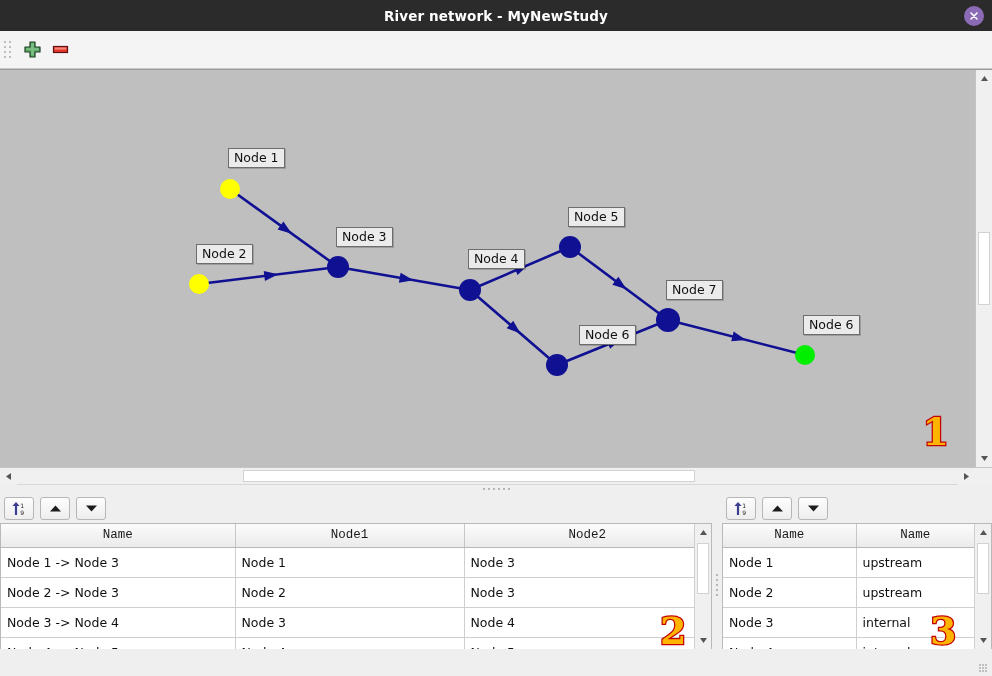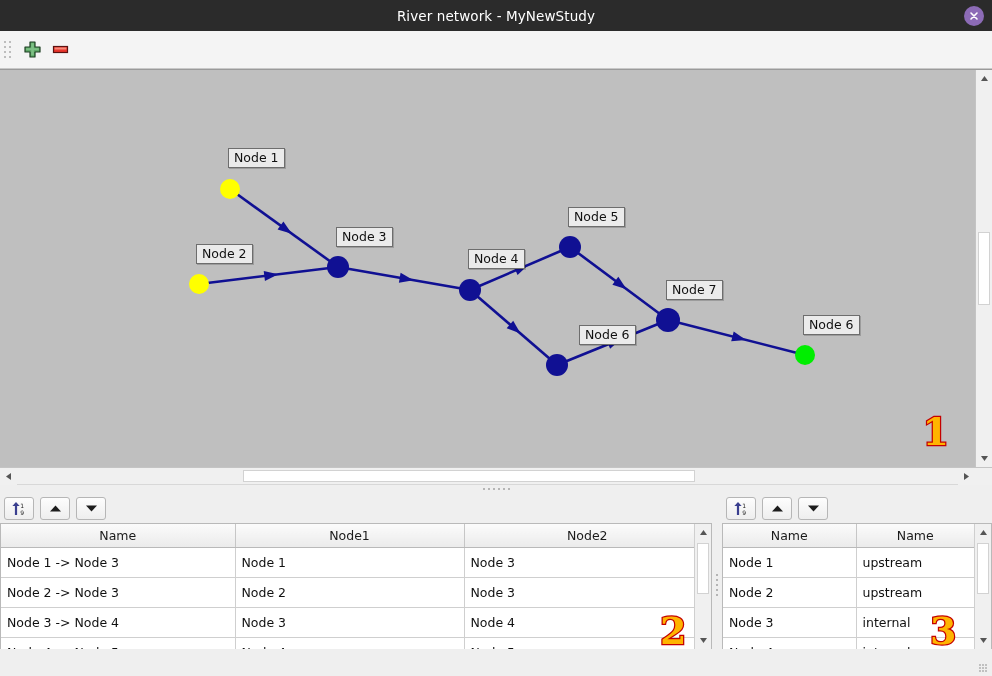--- a/index.html
+++ b/index.html
@@ -19,21 +19,21 @@
   
   .titlebar {
     height: 31px;
     background: #2b2b2b;
     color: #ffffff;
     display: flex; align-items: center; justify-content: center;
     position: relative;
     flex: 0 0 auto;
     font-size: 13.5px;
   }
-  .titlebar .title { letter-spacing: 0.1px; }
+  .titlebar .title { letter-spacing: 0.1px; font-weight: bold; }
   .close-btn {
     position: absolute; right: 8px; top: 50%;
     transform: translateY(-50%);
     width: 20px; height: 20px; border-radius: 50%;
     background: #8c6bb6;
     display: flex; align-items: center; justify-content: center;
     cursor: pointer;
   }
   .close-btn svg { display:block; }
 
@@ -204,20 +204,21 @@
   }
   table.grid th {
     background: linear-gradient(#fbfbfb, #ebebeb);
     border-right: 1px solid #c6c6c6;
     border-bottom: 1px solid #b9b9b9;
     font-weight: normal;
     height: 23px;
     text-align: center;
     color: #1a1a1a;
     font-size: 12.5px;
+    font-family: Liberation Mono, monospace;
   }
   table.grid th:last-child { border-right: none; }
   table.grid td {
     border-right: 1px solid #cfcfcf;
     border-bottom: 1px solid #cfcfcf;
     height: 30px;
     padding: 0 6px;
     background: #fff;
     white-space: nowrap;
     overflow: hidden;

